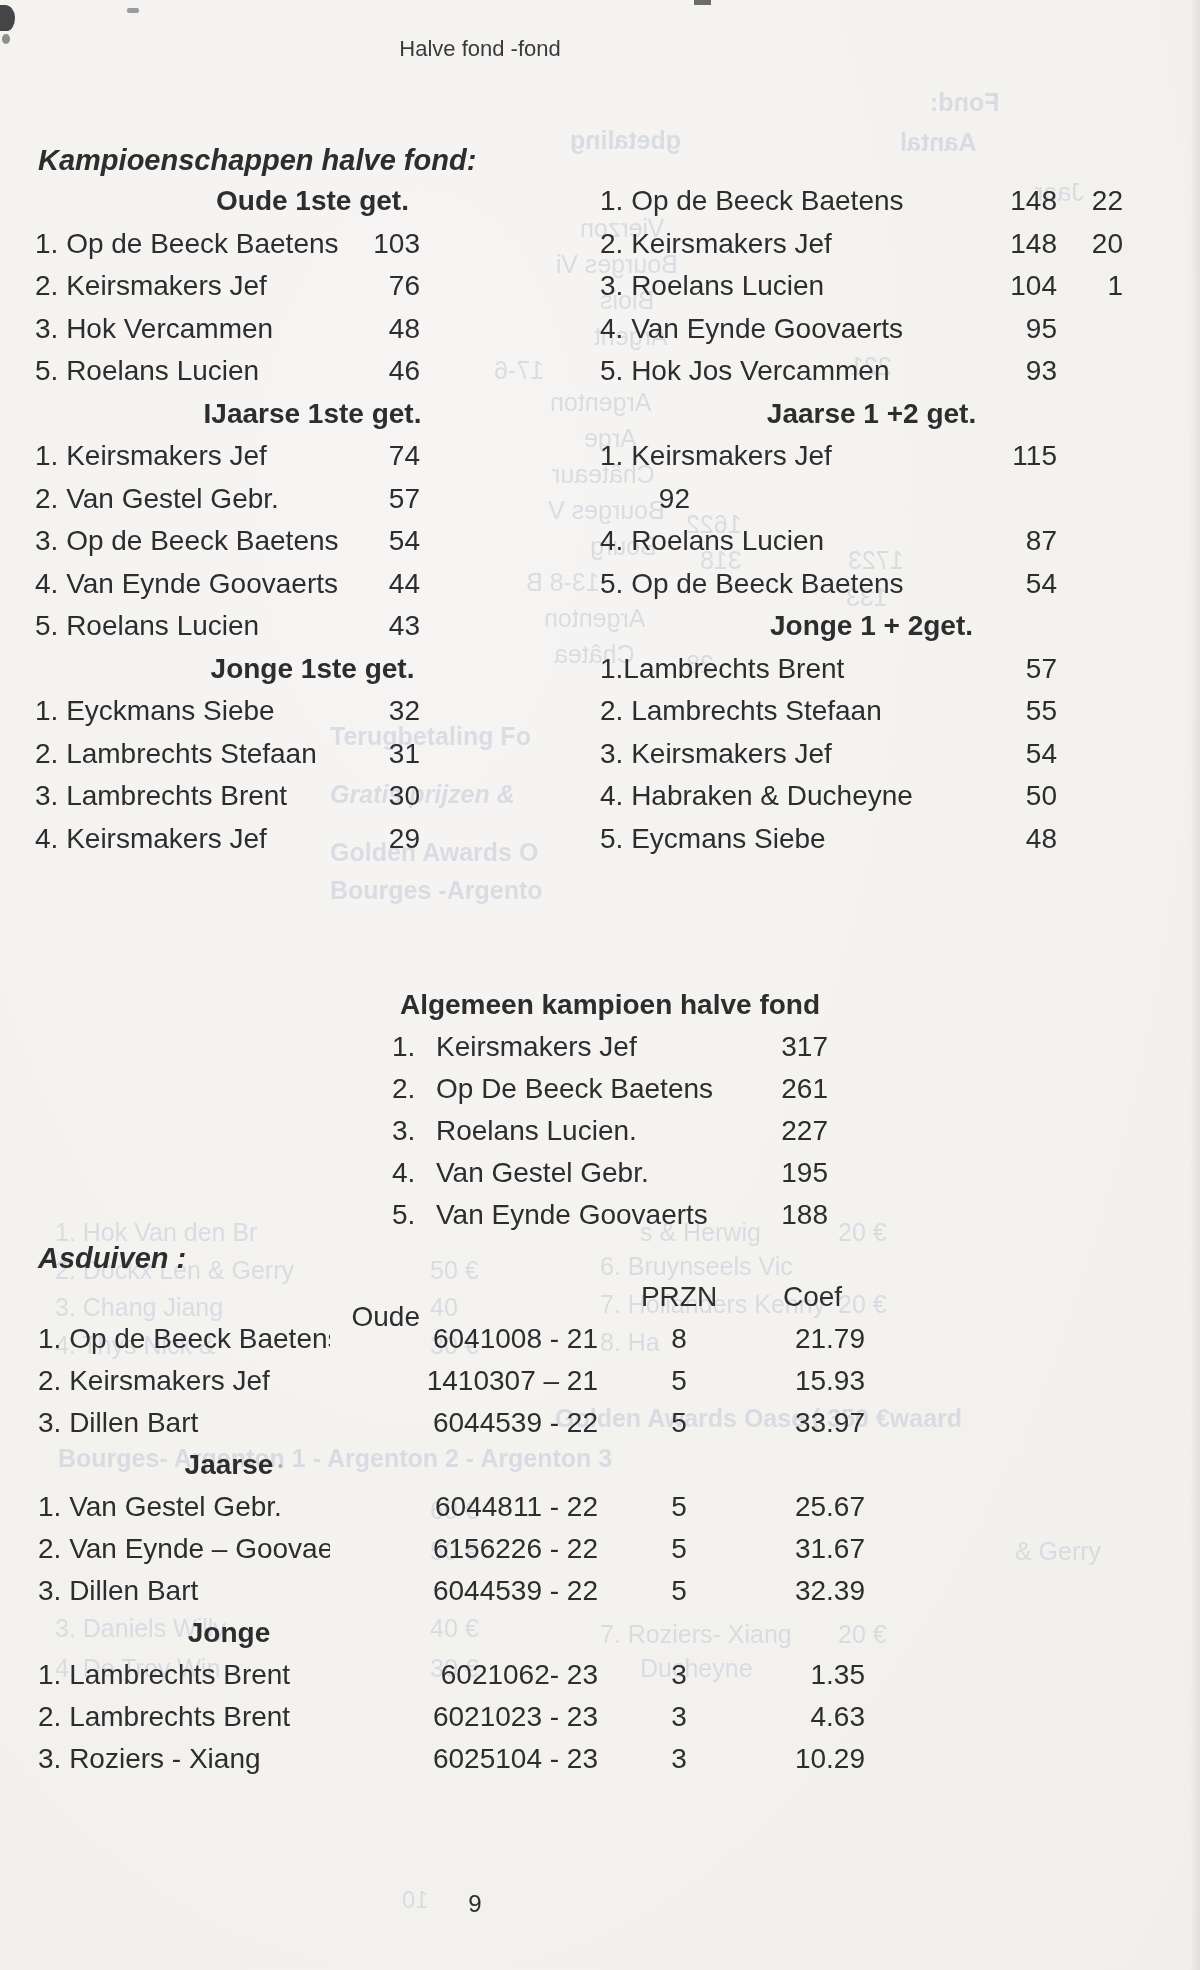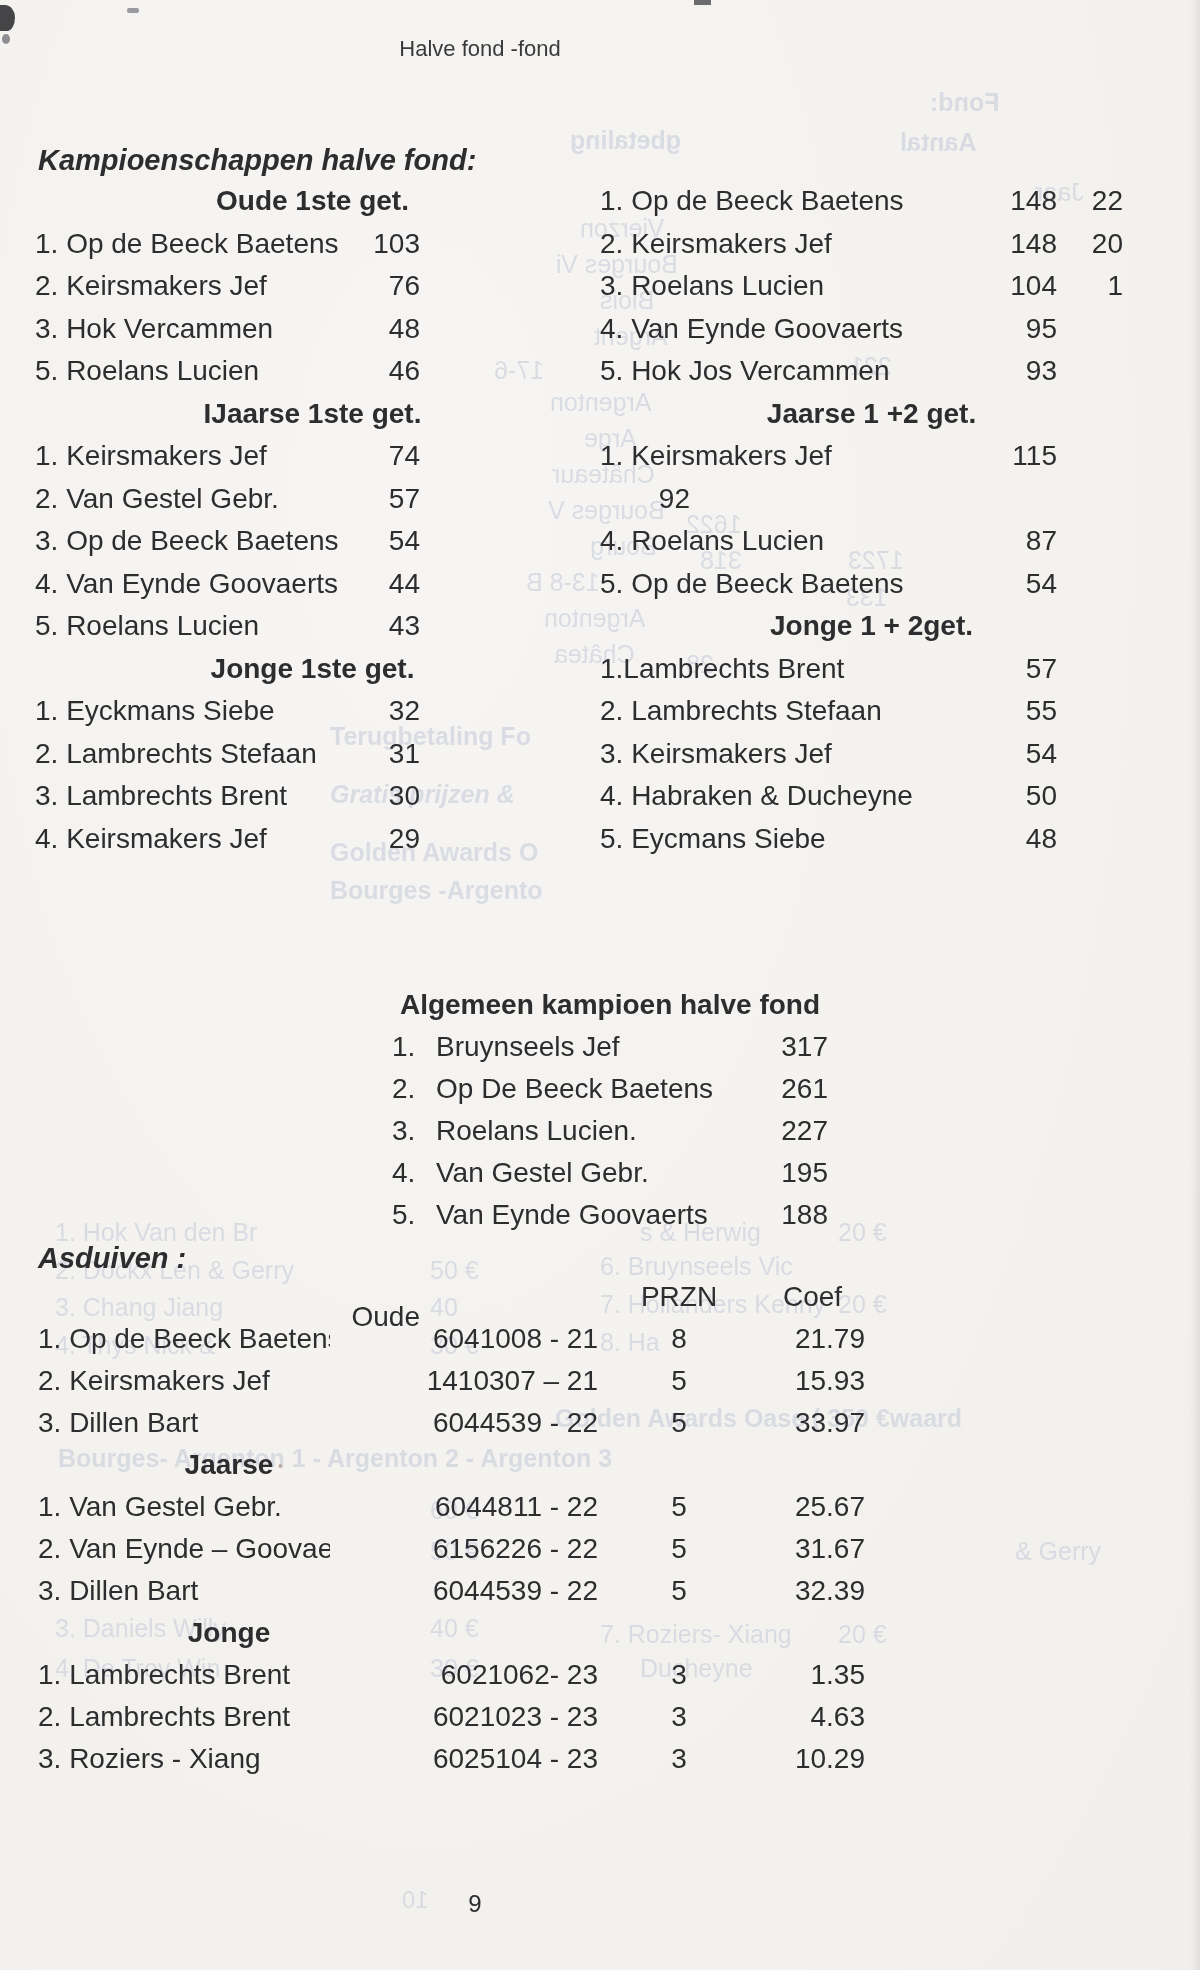--- a/index.html
+++ b/index.html
@@ -258,21 +258,21 @@
         <span class="v1">48</span>
         <span class="v2"></span>
       </div>
     </div>
 
   <div class="abs" id="algemeen">
     <div id="algemeen-title">Algemeen kampioen halve fond</div>
     <div id="algemeen-rows">
         <div class="alg-row">
           <span class="alg-num">1.</span>
-          <span class="alg-name">Bruynseels Jef</span>
+          <span class="alg-name">Keirsmakers Jef</span>
           <span class="alg-val">317</span>
         </div>
         <div class="alg-row">
           <span class="alg-num">2.</span>
           <span class="alg-name">Op De Beeck Baetens</span>
           <span class="alg-val">261</span>
         </div>
         <div class="alg-row">
           <span class="alg-num">3.</span>
           <span class="alg-name">Roelans Lucien.</span>

